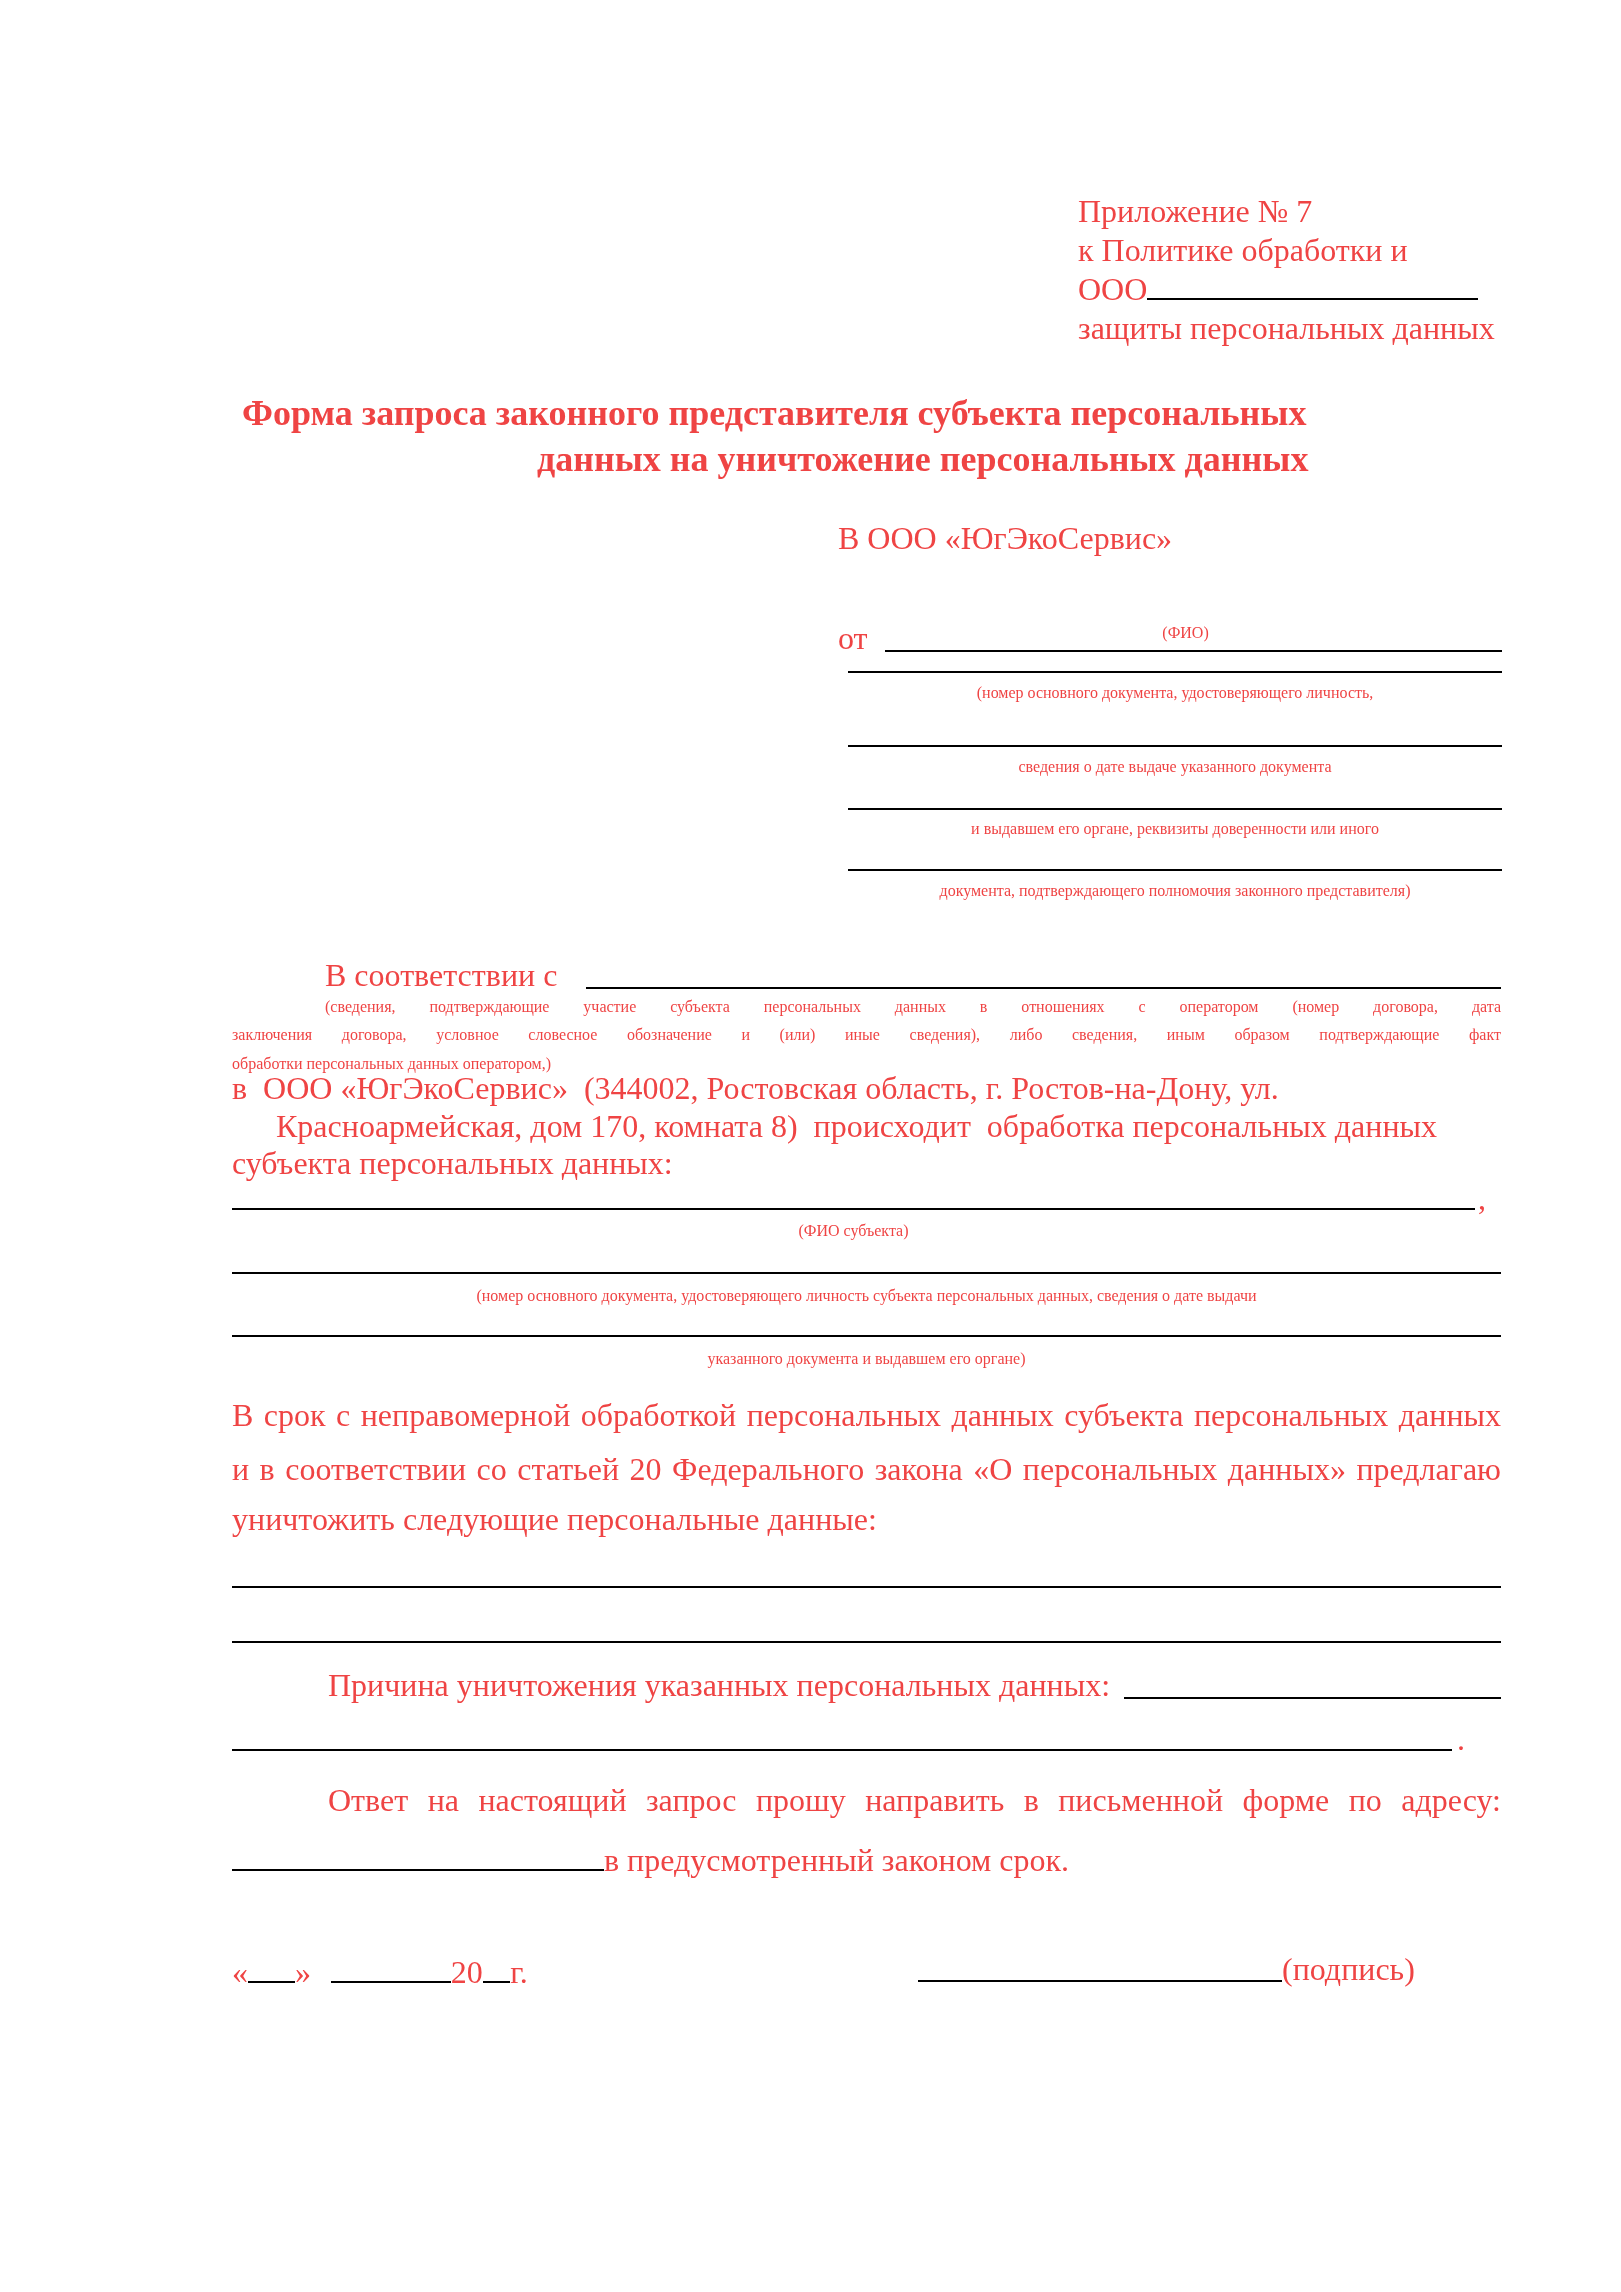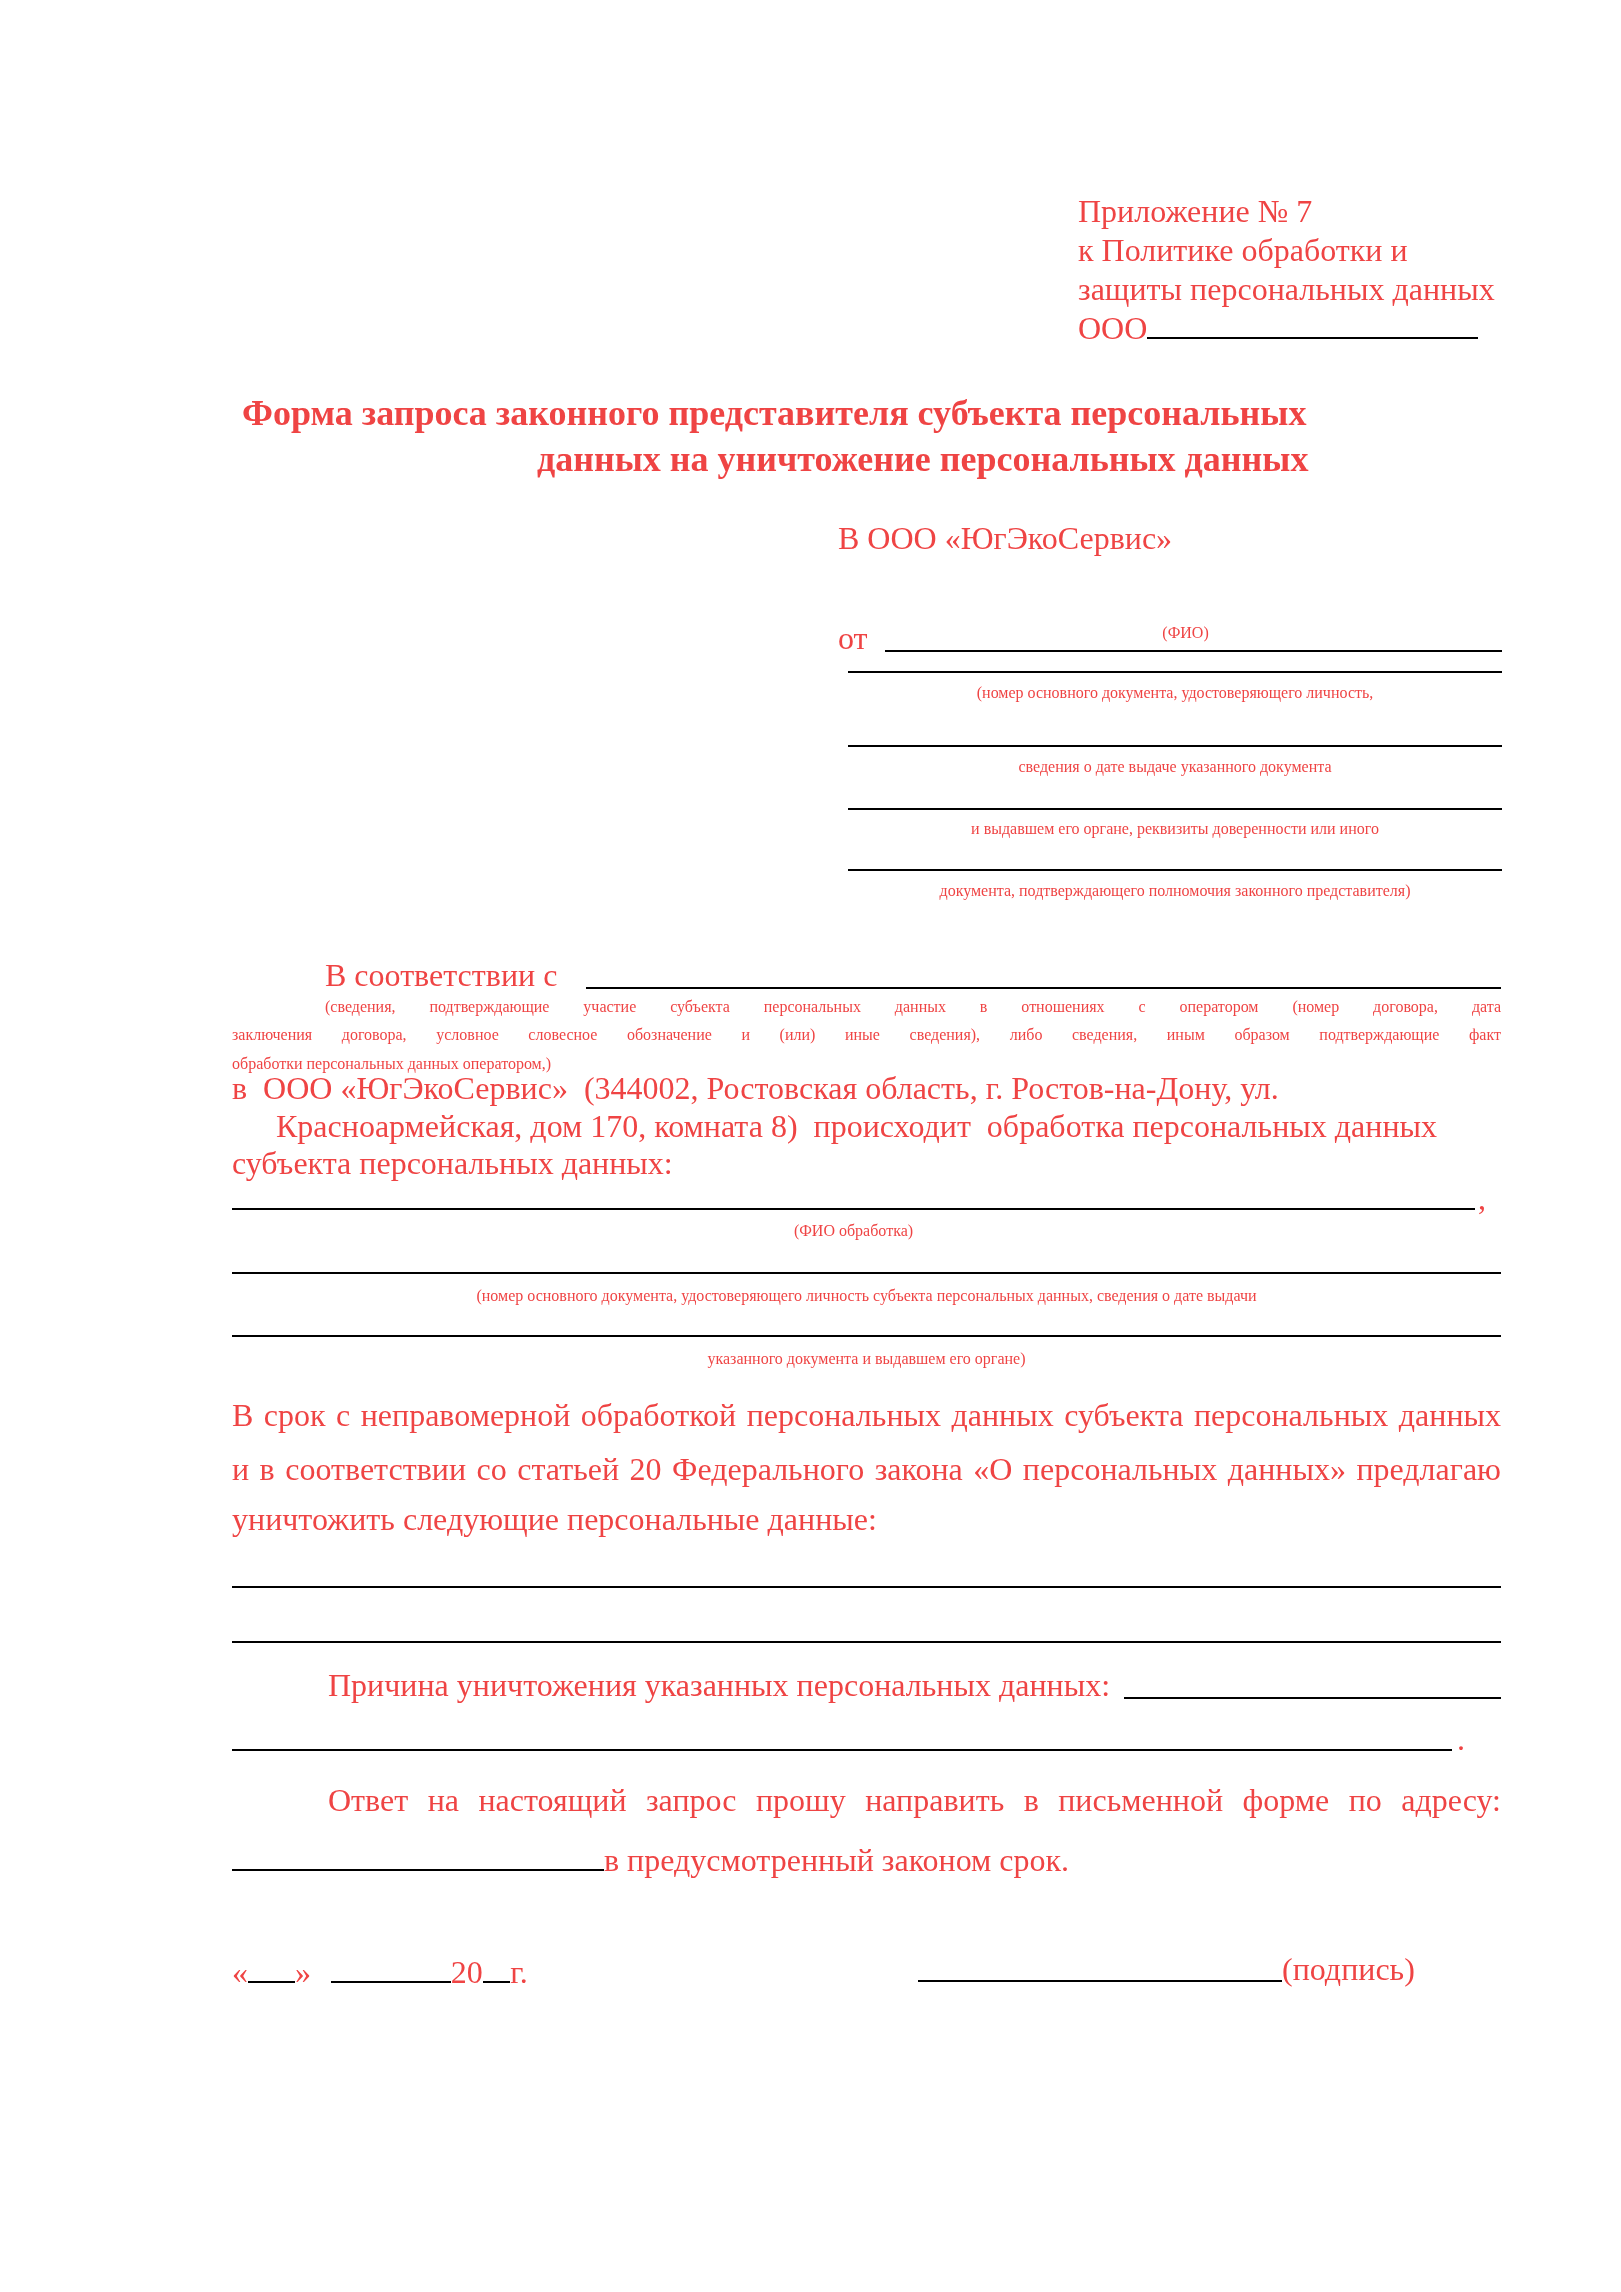--- a/index.html
+++ b/index.html
@@ -25,22 +25,22 @@
   .nowrap{white-space:nowrap;}
 </style>
 </head>
 <body>
 
 <div id="page">
 
   <div class="abs body-text" style="left:1078px;top:192px;width:431px;">
     <div>Приложение № 7</div>
     <div>к Политике обработки и</div>
+    <div><span>ООО</span><span class="fill" style="width:331px;"></span></div>
     <div>защиты персональных данных</div>
-    <div><span>ООО</span><span class="fill" style="width:331px;"></span></div>
   </div>
 
   <div class="abs title" style="left:242px;top:390px;">Форма запроса законного представителя субъекта персональных</div>
   <div class="abs title" style="left:537px;top:436px;">данных на уничтожение персональных данных</div>
 
   <div class="abs body-text" style="left:838px;top:519px;">В ООО «ЮгЭкоСервис»</div>
 
   <div class="abs body-text flexrow" style="left:838px;top:580px;width:664px;margin-top:39px;">
     <span class="nowrap">от</span>
     <span class="flexfill" style="margin-left:17.6px;"></span>
@@ -66,21 +66,21 @@
   <div class="abs small-text jl" style="left:325px;top:993px;width:1176px;">(сведения, подтверждающие участие субъекта персональных данных в отношениях с оператором (номер договора, дата</div>
   <div class="abs small-text jl" style="left:232px;top:1021px;width:1269px;">заключения договора, условное словесное обозначение и (или) иные сведения), либо сведения, иным образом подтверждающие факт</div>
   <div class="abs small-text" style="left:232px;top:1050px;">обработки персональных данных оператором,)</div>
 
   <div class="abs body-text pre" style="left:232px;top:1069px;">в  ООО «ЮгЭкоСервис»  (344002, Ростовская область, г. Ростов-на-Дону, ул.</div>
   <div class="abs body-text pre" style="left:232px;top:1107px;margin-left:44px;">Красноармейская, дом 170, комната 8)  происходит  обработка персональных данных</div>
   <div class="abs body-text pre" style="left:232px;top:1144px;">субъекта персональных данных:</div>
 
   <div class="hr" style="left:232px;top:1208px;width:1243px;"></div>
   <div class="abs body-text" style="left:1478px;top:1179px;">,</div>
-  <div class="abs small-text center nowrap" style="left:232px;top:1217px;width:1243px;">(ФИО обработка)</div>
+  <div class="abs small-text center nowrap" style="left:232px;top:1217px;width:1243px;">(ФИО субъекта)</div>
 
   <div class="hr" style="left:232px;top:1272px;width:1269px;"></div>
   <div class="abs small-text center nowrap" style="left:232px;top:1282px;width:1269px;">(номер основного документа, удостоверяющего личность субъекта персональных данных, сведения о дате выдачи</div>
 
   <div class="hr" style="left:232px;top:1335px;width:1269px;"></div>
   <div class="abs small-text center nowrap" style="left:232px;top:1345px;width:1269px;">указанного документа и выдавшем его органе)</div>
 
   <div class="abs body-text jl" style="left:232px;top:1396px;width:1269px;">В срок с неправомерной обработкой персональных данных субъекта персональных данных</div>
   <div class="abs body-text jl" style="left:232px;top:1450px;width:1269px;">и в соответствии со статьей 20 Федерального закона «О персональных данных» предлагаю</div>
   <div class="abs body-text" style="left:232px;top:1500px;">уничтожить следующие персональные данные:</div>

